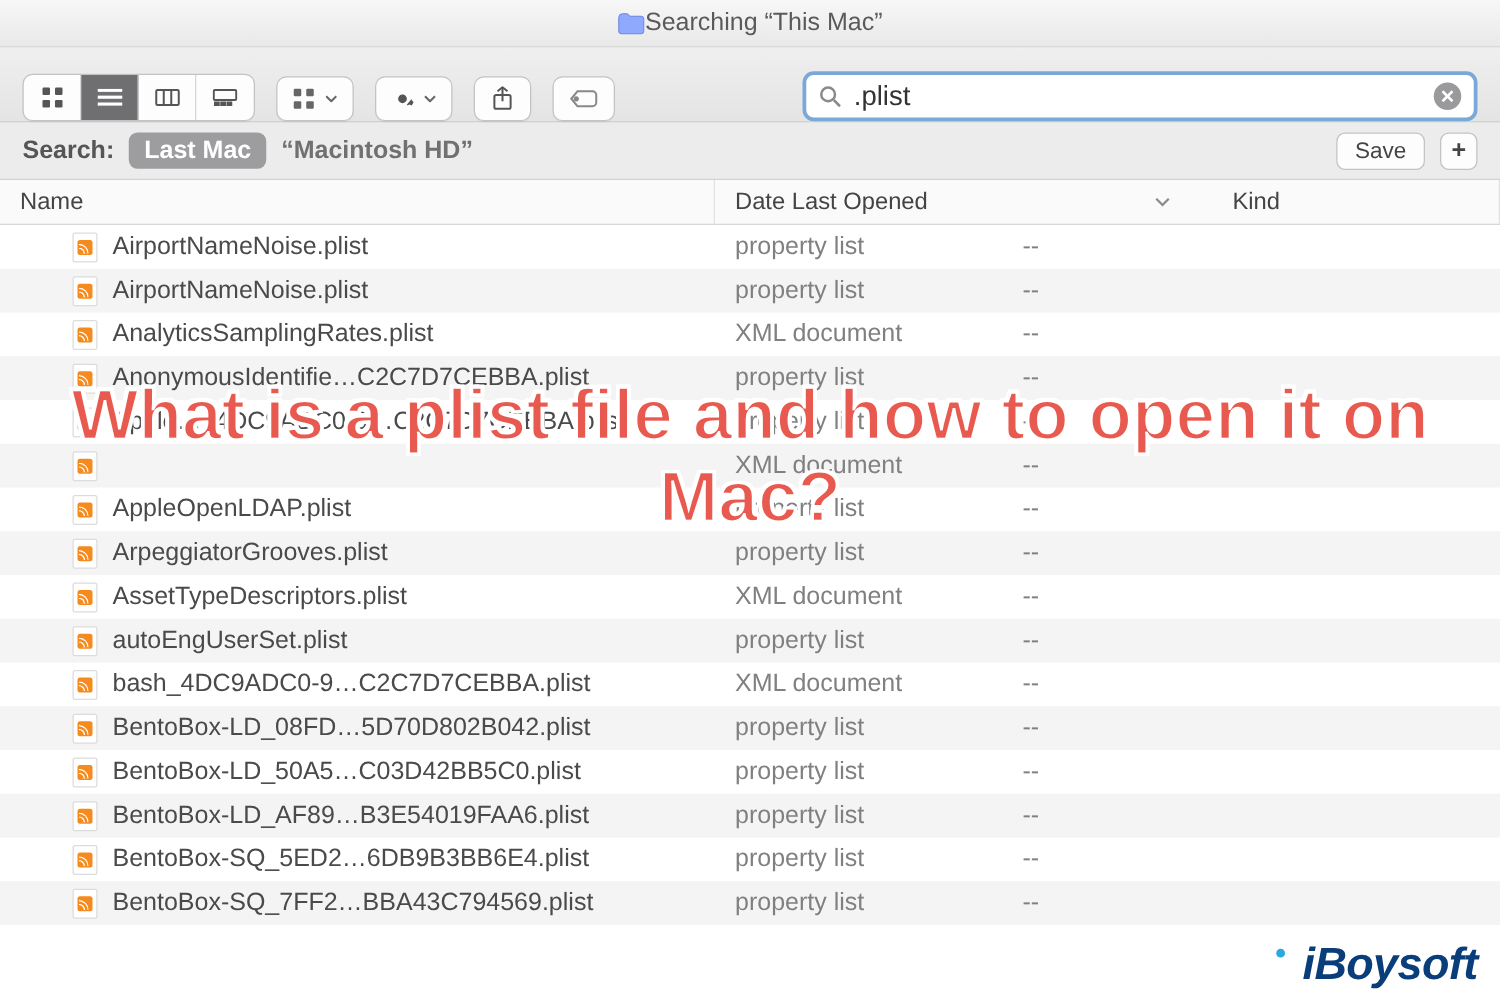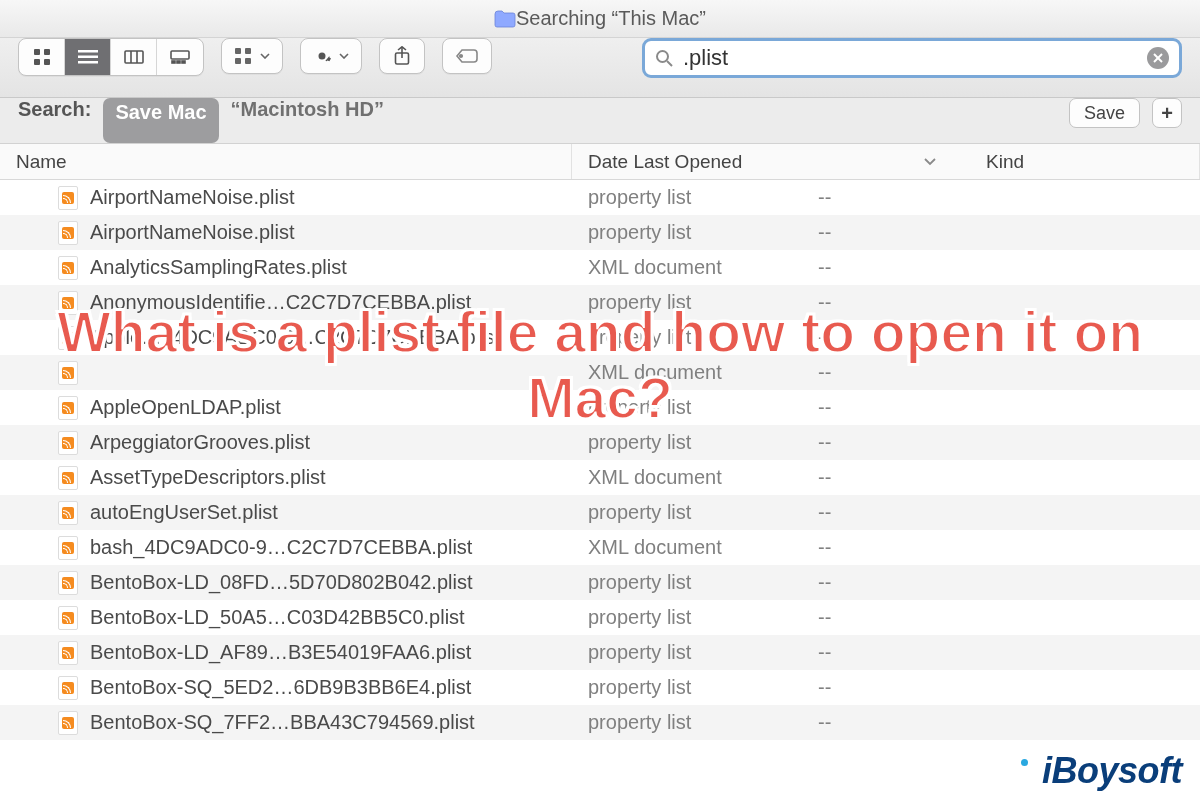--- a/index.html
+++ b/index.html
@@ -26,21 +26,21 @@
     width: 22px; height: 18px; position: relative;
   }
   .folder-icon svg { display:block; }
 
   
   .toolbar {
     height: 60px;
     background: linear-gradient(#efefef,#e4e4e4);
     border-bottom: 1px solid #c9c9c9;
     display: flex;
-    align-items: flex-start;
+    align-items: flex-end;
     padding: 0 18px;
     gap: 17px;
   }
   .seg {
     display: inline-flex;
     background: #fdfdfd;
     border: 1px solid #c3c3c3;
     border-radius: 8px;
     overflow: hidden;
     box-shadow: 0 1px 0 rgba(0,0,0,0.04);
@@ -99,20 +99,21 @@
     display:flex; align-items:center; justify-content:center;
     font-size: 14px; font-weight:700;
   }
 
   
   .scopebar {
     height: 46px;
     background: #ececec;
     border-bottom: 1px solid #d2d2d2;
     display: flex;
+    align-items: center;
     padding: 0 18px;
     gap: 12px;
     font-size: 20px;
     color: #6a6a6a;
   }
   .scopebar .label { font-weight: 600; color:#555; }
   .pill {
     background: #9d9d9f;
     color: #fff;
     border-radius: 7px;
@@ -333,21 +334,21 @@
       <svg width="10" height="10" viewBox="0 0 10 10" stroke="#fff" stroke-width="2">
           <line x1="1" y1="1" x2="9" y2="9"></line>
           <line x1="9" y1="1" x2="1" y2="9"></line>
         </svg>
     </span>
   </div>
 </div>
 
 <div class="scopebar">
   <span class="label">Search:</span>
-  <span class="pill">Save Mac</span>
+  <span class="pill">Last Mac</span>
   <span class="scope-plain">“Macintosh HD”</span>
   <div class="scopebar-spacer"></div>
   <span class="save-btn">Save</span>
   <span class="plus-btn">+</span>
 </div>
 
 <div class="headers">
   <div class="hcol col-name">
     <span>Name</span>
   </div>

